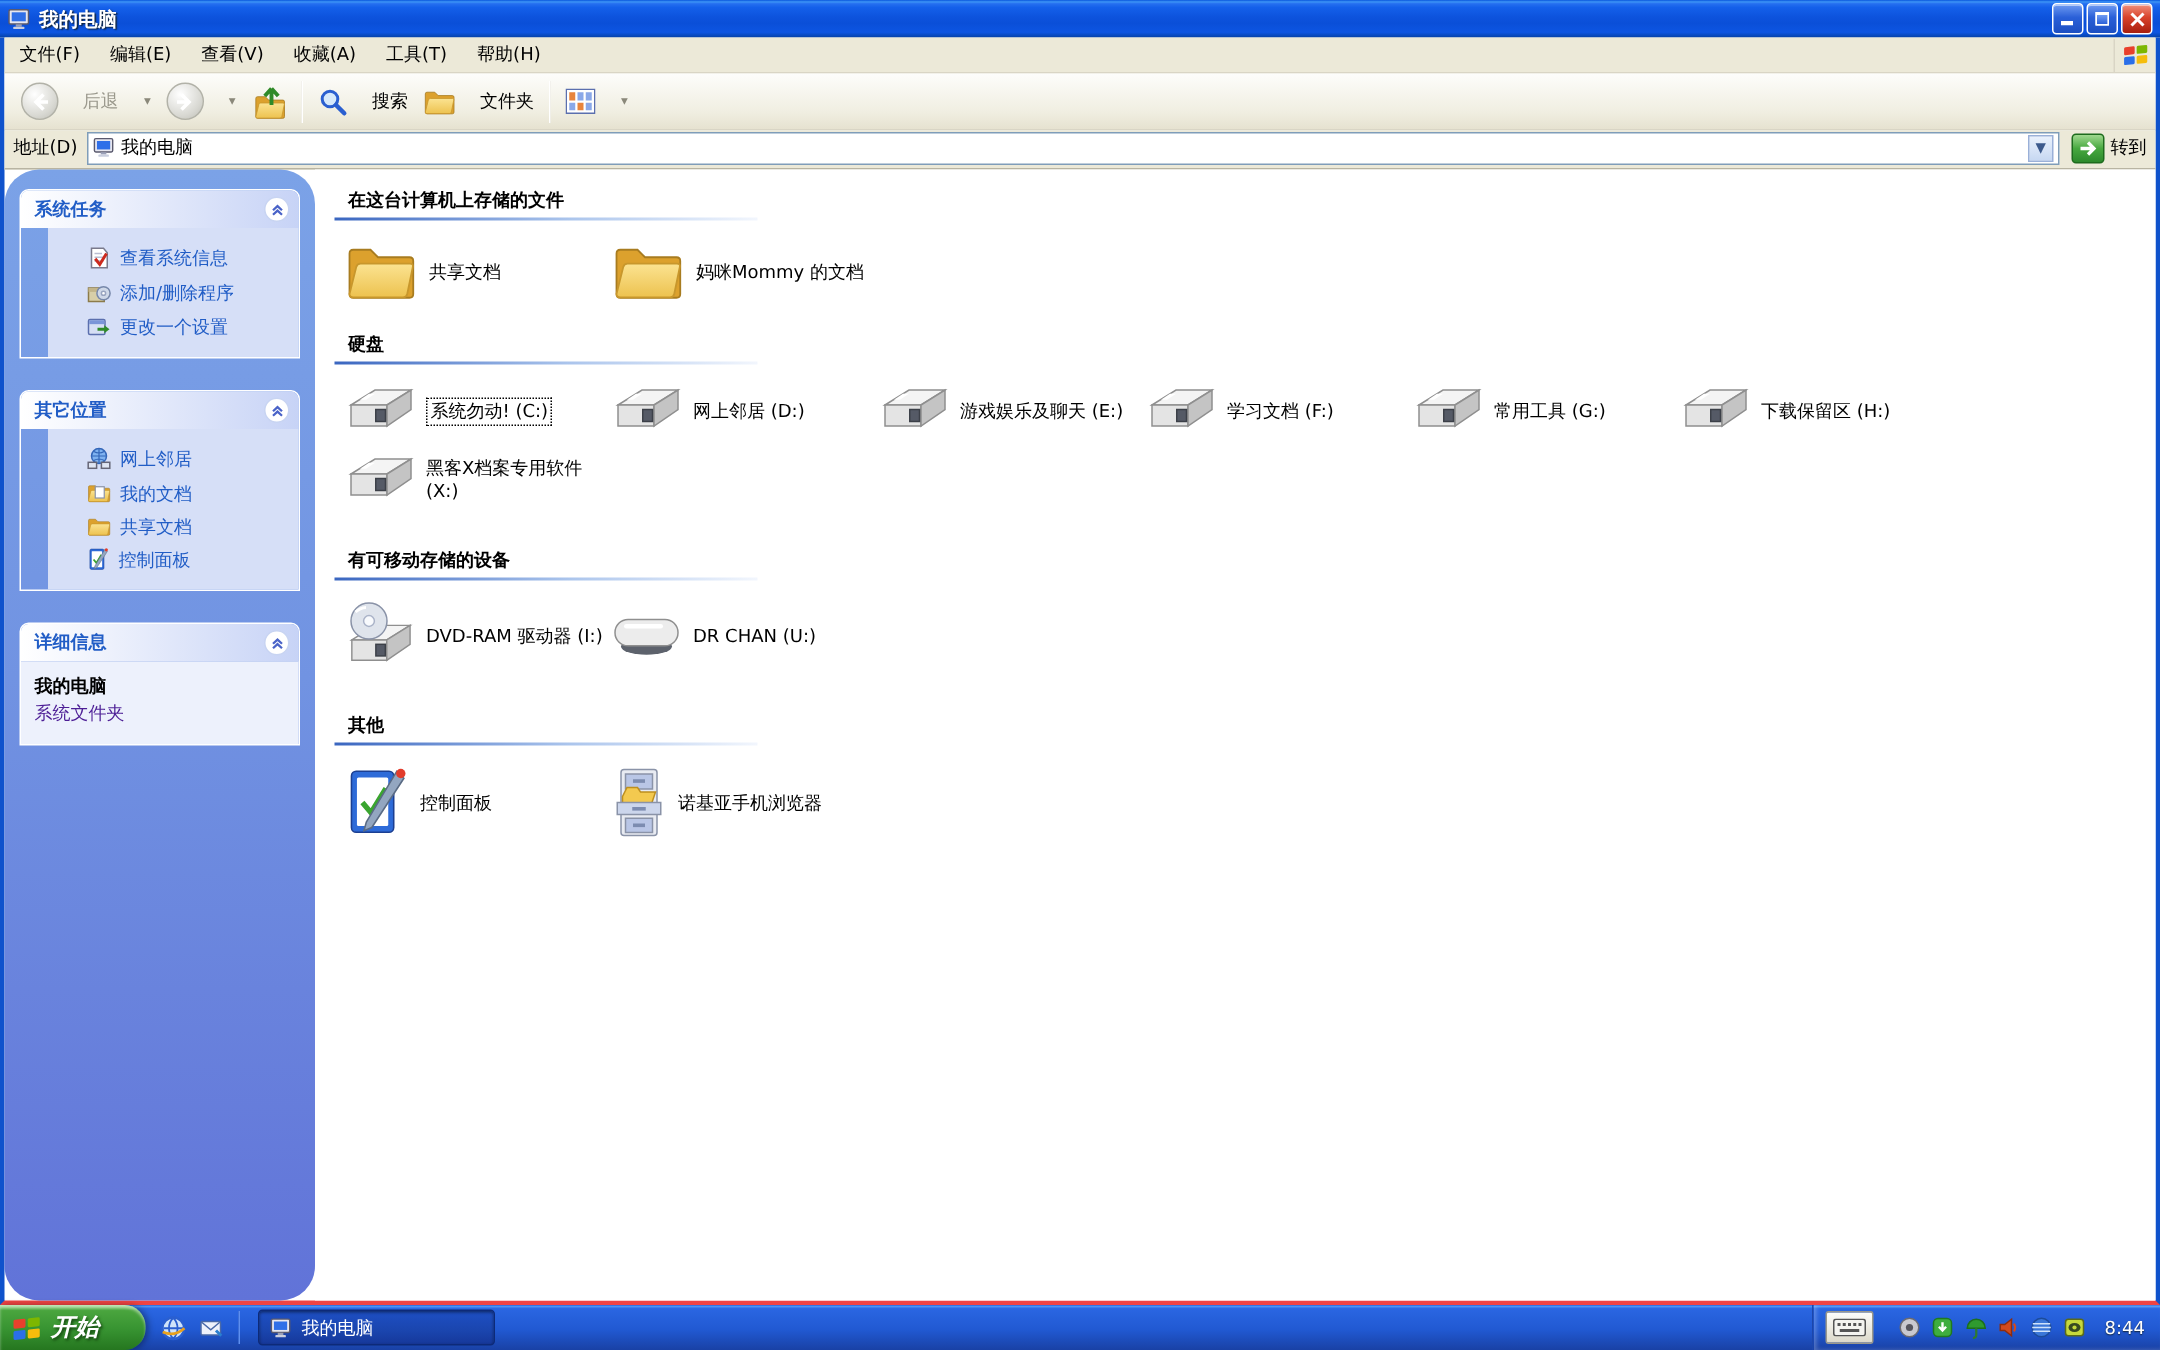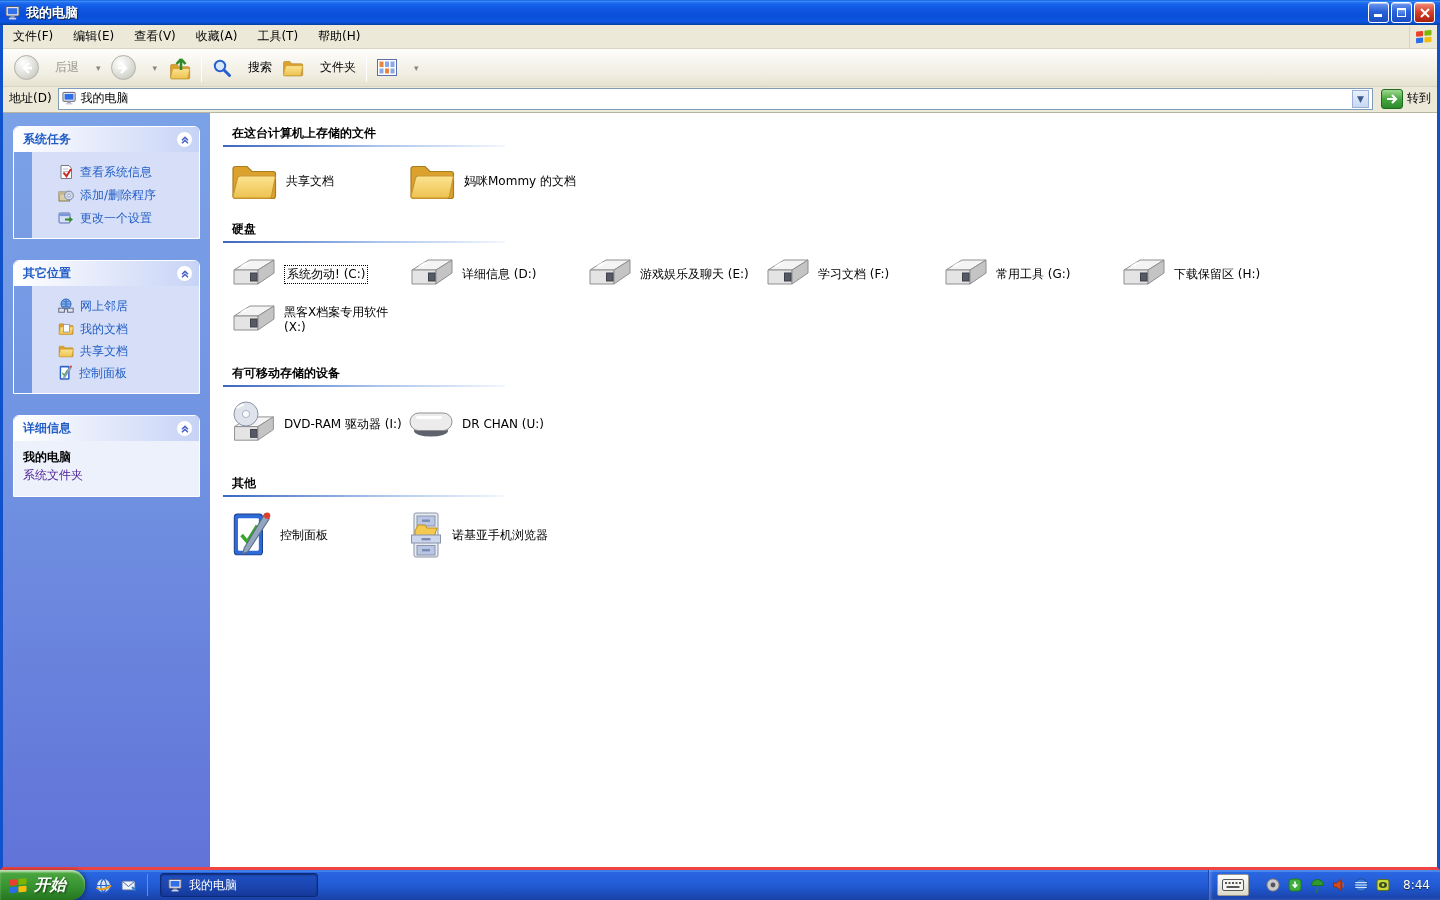--- a/index.html
+++ b/index.html
@@ -45,21 +45,21 @@
   .addr-text { flex:1; color:#000; }
   .addr-drop { width:17px; height:18px; background:linear-gradient(180deg,#e9f1fc,#c7d8f2); border:1px solid #9ab0d8; display:flex; align-items:center; justify-content:center; color:#3c5a8c; font-size:9px; }
   .go-btn { width:22px; height:20px; margin:0 4px 0 8px; border-radius:3px; border:1px solid #1d6b1d;
     background:linear-gradient(180deg,#9fd88f,#47a83f 50%,#2d8a2d); color:#fff; font-weight:bold; display:flex; align-items:center; justify-content:center; }
   .go-label { color:#000; margin-right:4px; }
 
   
   .content { flex:1; display:flex; min-height:0; }
 
   
-  .sidebar { width:207px; flex:0 0 207px; background:linear-gradient(180deg,#7ba2e7 0%,#7193e2 45%,#6173d8 100%); padding:13px 10px 0; overflow:hidden; }
+  .sidebar { width:207px; flex:0 0 207px; background:linear-gradient(180deg,#7ba2e7 0%,#7193e2 45%,#6173d8 100%); padding:13px 10px 0; overflow:hidden;border-radius:23px; }
   .panel { border:1px solid #fff; border-radius:6px 6px 0 0; margin-bottom:21px; }
   .panel-header { height:25px; border-radius:5px 5px 0 0; background:linear-gradient(90deg,#ffffff,#c7d3f6); display:flex; align-items:center; justify-content:space-between; padding:0 6px 0 9px; }
   .panel-title { color:#215dc6; font-weight:bold; }
   .chev { width:17px; height:17px; border-radius:50%; background:#fff; border:1px solid #c8d4f2; display:flex; align-items:center; justify-content:center; }
   .panel-body { background:#d6dff7; padding:9px 4px 10px 26px;margin-left:18px; }
   .p-item { display:flex; align-items:center; gap:6px; margin:3px 0 7px; color:#215dc6; cursor:pointer; }
   .p-item:last-child { margin-bottom:2px;align-items:center; }
   .p-item span { line-height:14px; }
   .details-body { background:#edf1fc; padding:8px 9px 12px; }
   .details-name { font-weight:bold; color:#000; }
@@ -72,21 +72,21 @@
   .tiles { display:flex; flex-wrap:wrap; padding:10px 0 6px 7px; max-width:1210px; }
   .tile { width:178px; display:flex; align-items:center; gap:8px; margin-bottom:12px; cursor:pointer; }
   .tlabel { color:#000; white-space:nowrap; }
   .tlabel.focus { border:1px dotted #000; padding:0 2px; }
   .tlabel.wrap { white-space:normal; width:120px; line-height:15px; }
   .sec-gap { height:8px; }
 
   
   .taskbar { height:30px; flex:0 0 30px; display:flex; align-items:stretch;
     background:linear-gradient(180deg,#245edb 0%,#4f96f5 3%,#2a66e2 8%,#2159d2 55%,#1941a5 100%); }
-  .start-btn { width:85px; display:flex; align-items:center; gap:6px; padding:0 10px 0 8px; border-radius:0 14px 14px 0;
+  .start-btn { width:97px; display:flex; align-items:center; gap:6px; padding:0 10px 0 8px; border-radius:0 14px 14px 0;
     background:linear-gradient(180deg,#8fd07e 0%,#4aa53e 12%,#379331 55%,#25761f 100%);
     box-shadow:inset 0 2px 2px rgba(255,255,255,.45), 2px 0 4px rgba(0,0,0,.35); cursor:pointer; }
   .start-text { color:#fff; font-size:16px; font-weight:bold; font-style:italic; text-shadow:1px 1px 2px #14440f; }
   .quicklaunch { display:flex; align-items:center; gap:8px; padding:0 10px; }
   .ql-sep { width:1px; height:22px; background:#1c47ab; border-right:1px solid #5d8ff0; margin-left:2px; }
   .task-btn { width:158px; margin:3px 2px; border-radius:3px; display:flex; align-items:center; gap:6px; padding:0 7px;
     background:linear-gradient(180deg,#1e4fc4,#1a45ae 60%,#16389a); border:1px solid #0d2a78; box-shadow:inset 0 1px 2px rgba(0,0,0,.45); color:#fff; cursor:pointer; }
   .tray { margin-left:auto; display:flex; align-items:center; gap:6px; padding:0 10px 0 8px;
     border-left:1px solid #1c47ab; box-shadow:inset 2px 0 3px rgba(255,255,255,.25); }
   .kb-box { width:32px; height:22px; background:linear-gradient(180deg,#fdfdfb,#dcd9ca); border:1px solid #9a988c; border-radius:2px; display:flex; align-items:center; justify-content:center; margin-right:10px; }
@@ -432,21 +432,21 @@
           <div class="tile">
             <svg width="46" height="34">
                 <use href="#sym-hdd"></use>
               </svg>
             <span class="tlabel focus">系统勿动! (C:)</span>
           </div>
           <div class="tile">
             <svg width="46" height="34">
                 <use href="#sym-hdd"></use>
               </svg>
-            <span class="tlabel">详细信息 (D:)</span>
+            <span class="tlabel">网上邻居 (D:)</span>
           </div>
           <div class="tile">
             <svg width="46" height="34">
                 <use href="#sym-hdd"></use>
               </svg>
             <span class="tlabel">游戏娱乐及聊天 (E:)</span>
           </div>
           <div class="tile">
             <svg width="46" height="34">
                 <use href="#sym-hdd"></use>

